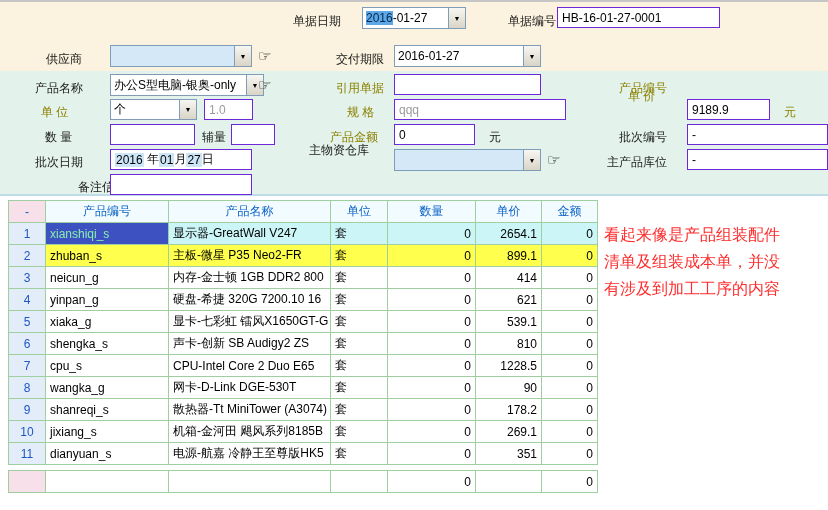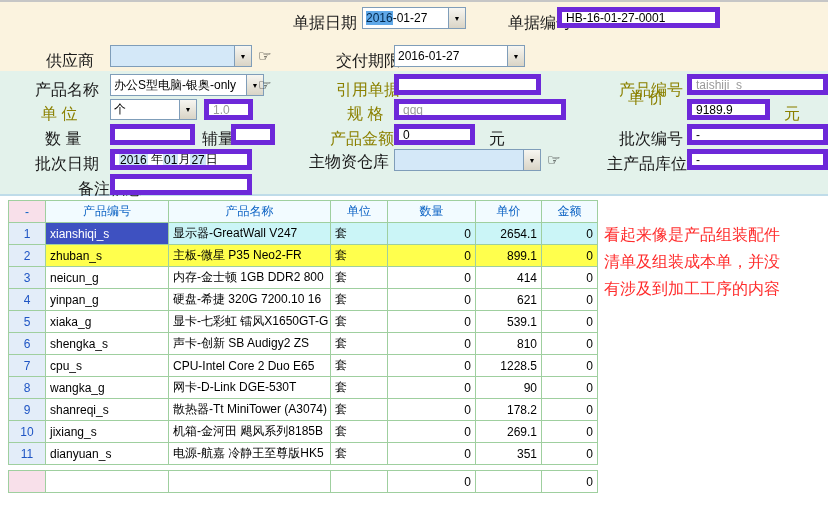--- a/index.html
+++ b/index.html
@@ -3,26 +3,26 @@
 <meta charset="utf-8">
 <style>
   * { margin:0; padding:0; box-sizing:border-box; }
   body { font-family:"Liberation Sans","DejaVu Sans",sans-serif; background:#fff; }
   #screen { position:relative; width:828px; height:510px; background:#ffffff; overflow:hidden; }
 
   .band-cream { position:absolute; left:0; top:0; width:828px; height:71px;
     background:#FBF3DF; border-top:2px solid #C6C6C6; }
   .band-mint  { position:absolute; left:0; top:71px; width:828px; height:125px;
     background:#E3F2EB; border-bottom:2px solid #BFDCE9; }
-  .lbl { position:absolute; font-size:16px; color:#1a1a1a; white-space:nowrap; }
+  .lbl { position:absolute; font-size:12px; color:#1a1a1a; white-space:nowrap; }
   .lbl.olive { color:#8B8000; }
   .title { position:absolute; left:6px; top:3px; font-size:22px; font-weight:bold;
     color:#7D26CD; letter-spacing:2px; white-space:nowrap; }
 
-  .field { position:absolute; background:#fff; border:5px solid #6d28d9;
+  .field { position:absolute; background:#fff; border:1px solid #6d28d9;
     font-size:12px; color:#000; display:flex; align-items:center;
     padding:0 4px; height:21px; overflow:hidden; white-space:nowrap; }
   .field.grey { color:#9a9a9a; }
   .combo { position:absolute; background:#fff; border:1px solid #7F9DB9;
     height:22px; display:flex; align-items:stretch; overflow:hidden; }
   .combo .ctxt { flex:1; font-size:12px; color:#000; padding:2px 3px;
     white-space:nowrap; overflow:hidden; display:flex; align-items:center; }
   .combo .cbtn { width:17px; background:linear-gradient(#f7f6f1,#d9d4c6);
     border-left:1px solid #7F9DB9; display:flex; align-items:center;
     justify-content:center; font-size:7px; color:#000; }
@@ -39,21 +39,21 @@
   .cell { height:22px; border-right:1px solid #9FCF9F; border-bottom:1px solid #9FCF9F;
     font-size:12px; display:flex; align-items:center; padding:0 4px;
     overflow:hidden; white-space:nowrap; background:#fff; color:#000; }
   .cell.hdr { background:#F2FBFF; color:#0B62C4; justify-content:center; }
   .cell.hdr.pink { background:#F8E0EA; }
   .cell.num { background:#E3EDF9; color:#1F55C4; justify-content:center; }
   .cell.right { justify-content:flex-end; }
   .trow { display:contents; }
   .trow.row-current .cell:not(.num) { background:#CBF5F7; }
   .trow.row-yellow  .cell:not(.num) { background:#FFFF4D; }
-  .cell.cell-selected { background:#3E51C1 !important; color:#ffffff; }
+  .cell.cell-selected { background:#3E51C1 !important; color:#86efac; }
   .spacer { position:absolute; left:8px; width:589px; height:5px; background:#fff; }
   .cell.pink { background:#F8E0EA; }
 
   .annotation { position:absolute; left:604px; top:221px; width:226px;
     font-size:16px; line-height:27px; color:#FF2D2D; }
 </style>
 </head>
 <body>
 
 <div id="screen">
@@ -72,35 +72,34 @@
   <div class="lbl" style="left:508px; top:13px;">单据编号</div>
   <div class="field" style="left:557px; top:7px; width:163px;">HB-16-01-27-0001</div>
 
   <div class="lbl" style="left:46px; top:51px;">供应商</div>
   <div class="combo bluefill" style="left:110px; top:45px; width:142px;">
     <div class="ctxt"></div>
     <div class="cbtn">▼</div>
   </div>
   <div class="hand" style="left:258px; top:48px;">☞</div>
   <div class="lbl" style="left:336px; top:51px;">交付期限</div>
-  <div class="combo" style="left:394px; top:45px; width:131px;">
+  <div class="combo" style="left:394px; top:45px; width:147px;">
     <div class="ctxt">2016-01-27</div>
     <div class="cbtn">▼</div>
   </div>
 
   <div class="lbl" style="left:35px; top:80px;">产品名称</div>
   <div class="combo" style="left:110px; top:74px; width:154px;">
     <div class="ctxt">办公S型电脑-银奥-only</div>
     <div class="cbtn">▼</div>
   </div>
   <div class="hand" style="left:258px; top:77px;">☞</div>
   <div class="lbl olive" style="left:336px; top:80px;">引用单据</div>
   <div class="field" style="left:394px; top:74px; width:147px;"></div>
   <div class="lbl olive" style="left:619px; top:80px;">产品编号</div>
-  <div class="field grey" style="left:687px; top:74px; width:141px;">taishiji_s</div>
 
   <div class="lbl olive" style="left:41px; top:104px;">单 位</div>
   <div class="combo" style="left:110px; top:99px; width:87px; height:21px;">
     <div class="ctxt">个</div>
     <div class="cbtn">▼</div>
   </div>
   <div class="field grey" style="left:204px; top:99px; width:49px;">1.0</div>
   <div class="lbl olive" style="left:347px; top:104px;">规 格</div>
   <div class="field grey" style="left:394px; top:99px; width:172px;">qqq</div>
   <div class="lbl olive" style="left:628px; top:88px;">单 价</div>
@@ -114,21 +113,21 @@
   <div class="lbl olive" style="left:330px; top:129px;">产品金额</div>
   <div class="field" style="left:394px; top:124px; width:81px;">0</div>
   <div class="lbl" style="left:489px; top:129px;">元</div>
   <div class="lbl" style="left:619px; top:129px;">批次编号</div>
   <div class="field" style="left:687px; top:124px; width:141px;">-</div>
 
   <div class="lbl" style="left:35px; top:154px;">批次日期</div>
   <div class="field" style="left:110px; top:149px; width:142px;">
     <span class="hl-date">2016</span>&nbsp;<span>年</span><span class="hl-date">01</span><span>月</span><span class="hl-date">27</span><span>日</span>
   </div>
-  <div class="lbl" style="left:309px; top:152px;">主物资仓库</div>
+  <div class="lbl" style="left:309px; top:142px;">主物资仓库</div>
   <div class="combo bluefill" style="left:394px; top:149px; width:147px;">
     <div class="ctxt"></div>
     <div class="cbtn">▼</div>
   </div>
   <div class="hand" style="left:547px; top:152px;">☞</div>
   <div class="lbl" style="left:607px; top:154px;">主产品库位</div>
   <div class="field" style="left:687px; top:149px; width:141px;">-</div>
 
   <div class="lbl" style="left:35px; top:179px;margin-left:43px;">备注信息</div>
   <div class="field" style="left:110px; top:174px; width:142px;"></div>

